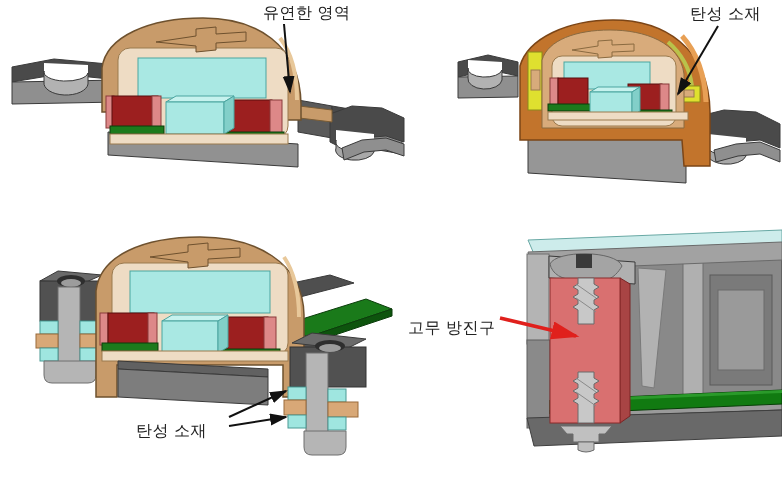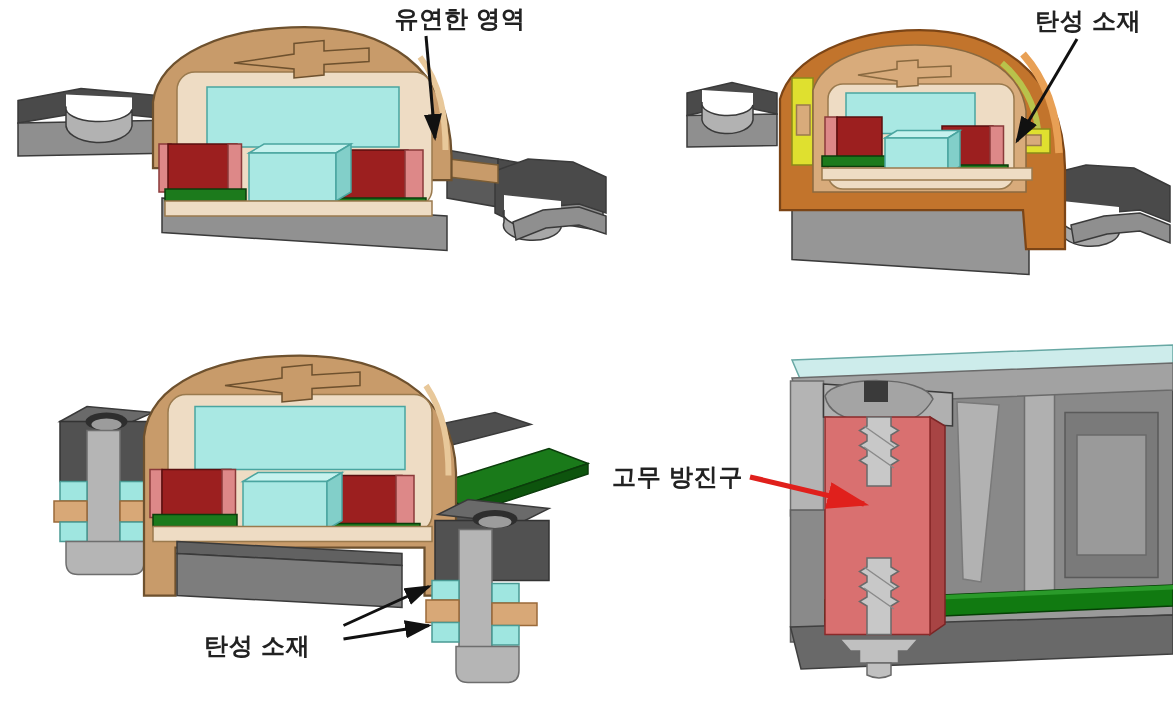--- a/index.html
+++ b/index.html
@@ -1,19 +1,19 @@
 <!DOCTYPE html>
 <html><head>
 <meta charset="utf-8">
 <style>
   html,body{margin:0;padding:0;background:#ffffff;}
   .canvas{position:relative;width:782px;height:482px;background:#fff;overflow:hidden;
           font-family:"Liberation Sans","DejaVu Sans",sans-serif;}
   .panel{position:absolute;}
-  .label{position:absolute;font-size:16px;font-weight:700;color:#222;white-space:nowrap;
+  .label{position:absolute;font-size:16px;font-weight:400;color:#222;white-space:nowrap;
          letter-spacing:0.5px;}
   svg{display:block;}
   .edge{stroke:#3a3a3a;stroke-width:1;}
 </style>
 </head>
 <body>
 
 <div class="canvas">
 
   <svg class="panel" style="left:0;top:0" width="410" height="210" viewBox="0 0 410 210">
@@ -253,15 +253,15 @@
       <path d="M160,206 L212,206 L205,214 L199,214 L199,222 L173,222 L173,214 L167,214 Z" fill="#c0c0c0" stroke="#6a6a6a"></path>
       <path d="M178,222 L194,222 L194,230 Q186,234 178,230 Z" fill="#c0c0c0" stroke="#6a6a6a"></path>
     </g>
 
     <line x1="100" y1="98" x2="176" y2="116" stroke-width="3.5" marker-end="url(#ahbr)" stroke="#e0201c"></line>
   </svg>
 
   <div class="label" style="left:263px;top:3px">유연한 영역</div>
   <div class="label" style="left:690px;top:4px">탄성 소재</div>
   <div class="label" style="left:136px;top:421px">탄성 소재</div>
-  <div class="label" style="left:408px;top:308px">고무 방진구</div>
+  <div class="label" style="left:408px;top:318px">고무 방진구</div>
 
 </div>
 
 </body></html>

